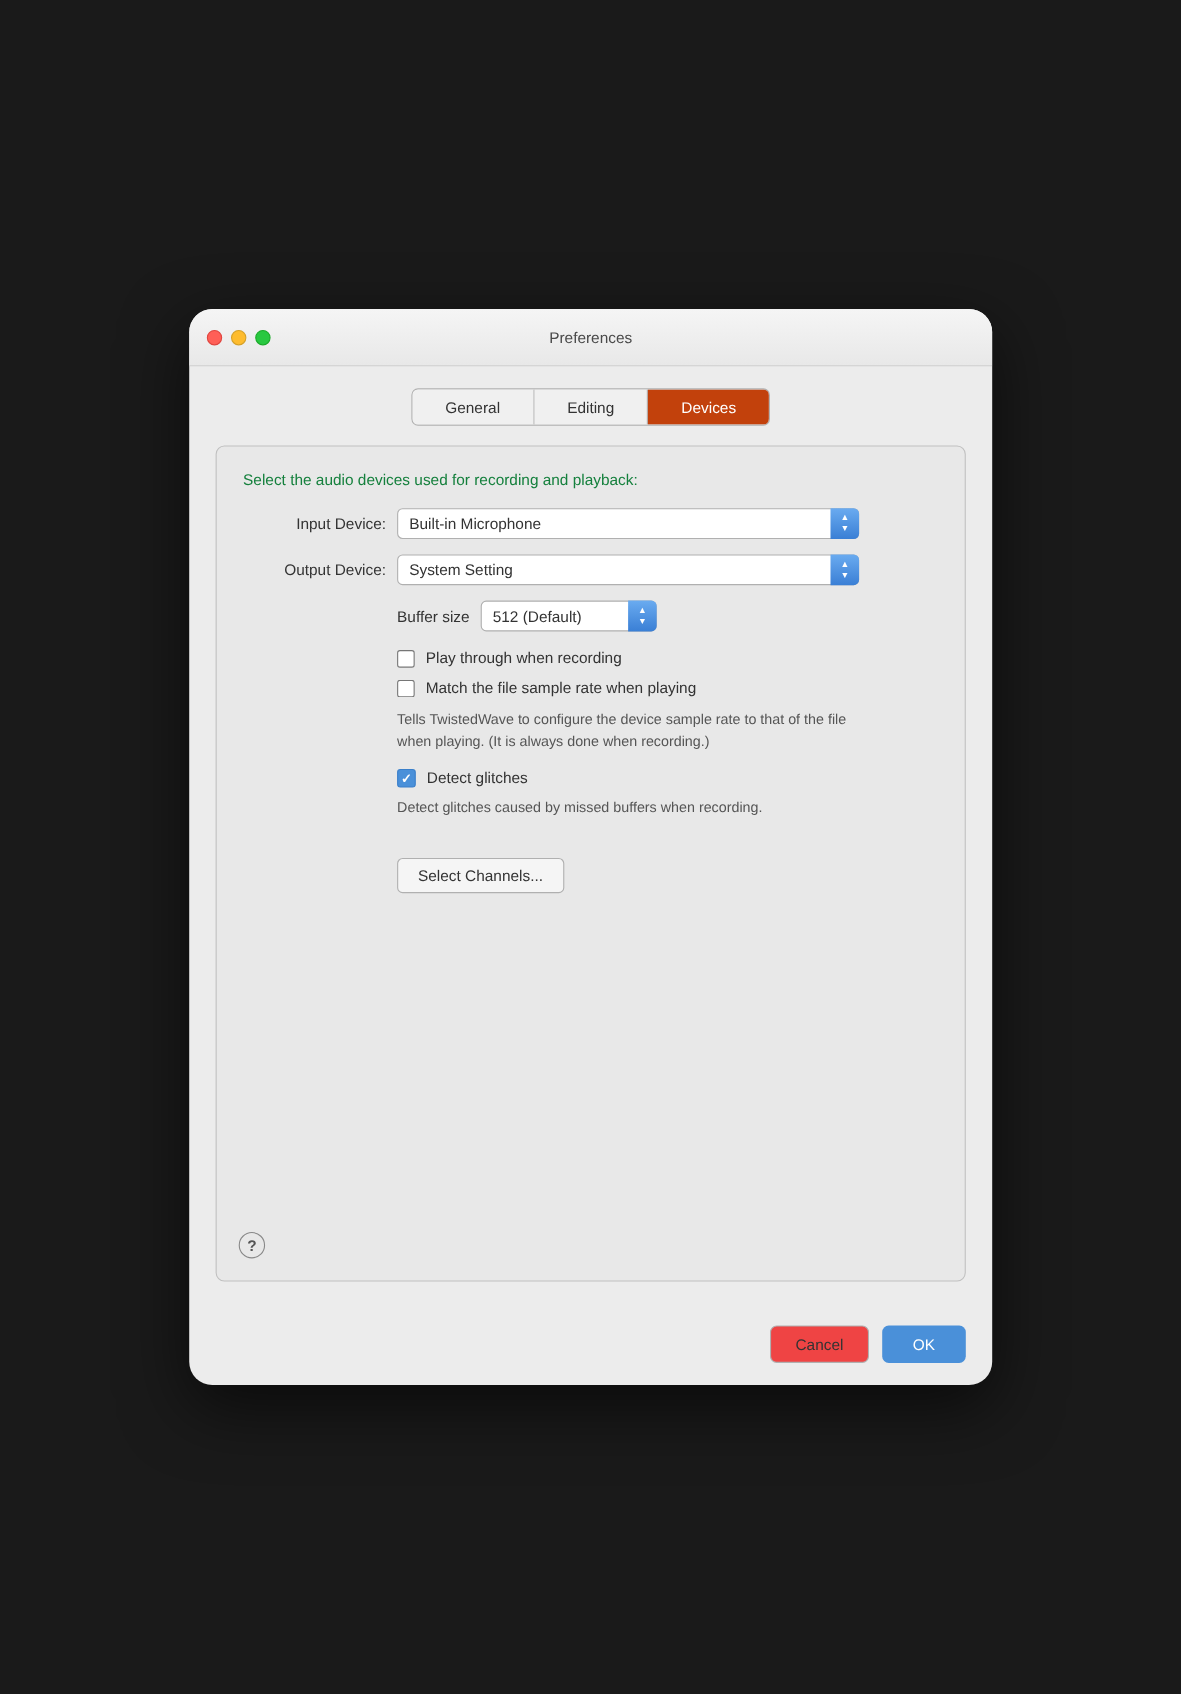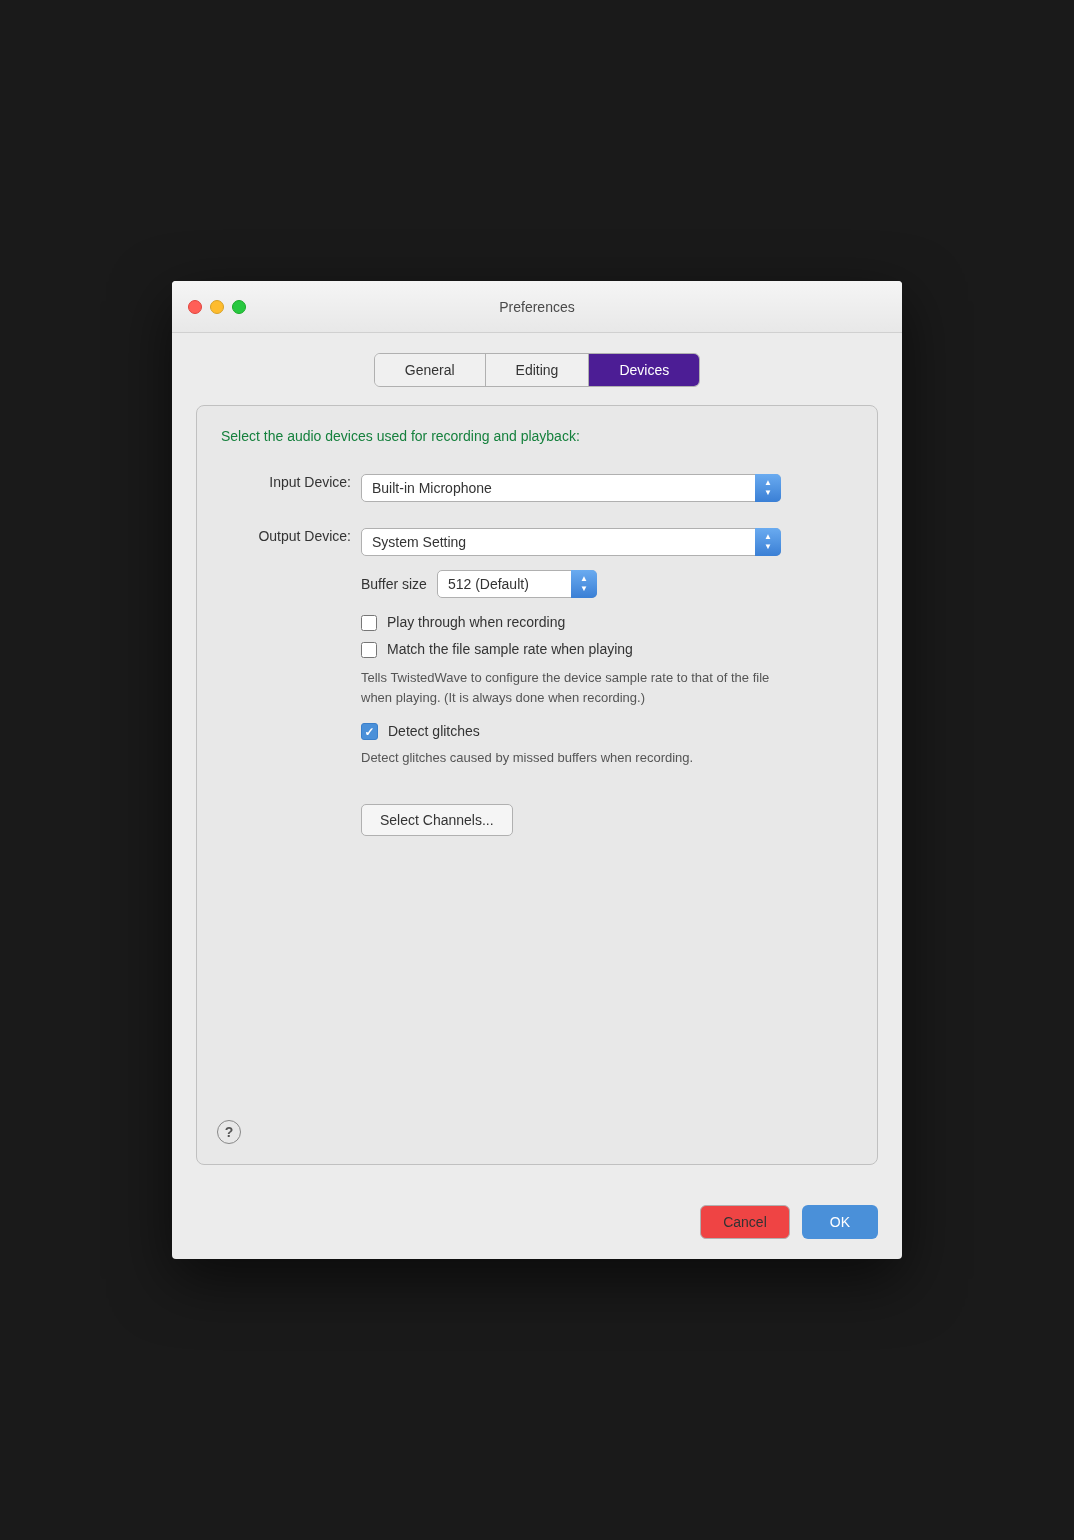--- a/index.html
+++ b/index.html
@@ -7,21 +7,21 @@
       background: #1a1a1a;
       display: flex;
       justify-content: center;
       align-items: center;
       min-height: 1540px;
       font-family: -apple-system, BlinkMacSystemFont, 'Helvetica Neue', Arial, sans-serif;
     }
     .window {
       width: 730px;
       background: #ececec;
-      border-radius: 4px;
+      border-radius: 21px;
       box-shadow: 0 20px 60px rgba(0,0,0,0.6);
       overflow: hidden;
     }
     .titlebar {
       background: linear-gradient(to bottom, #f5f5f5, #e8e8e8);
       height: 52px;
       display: flex;
       align-items: center;
       justify-content: center;
       position: relative;
@@ -67,21 +67,21 @@
       font-size: 14px;
       cursor: pointer;
       background: #f0f0f0;
       border: none;
       outline: none;
       color: #333;
       border-right: 1px solid #b0b0b0;
     }
     .tab:last-child { border-right: none; }
     .tab.active {
-      background: #4c1d95;
+      background: #c2410c;
       color: #fff;
       font-weight: 500;
     }
     .panel {
       background: #e8e8e8;
       border: 1px solid #c0c0c0;
       border-radius: 8px;
       padding: 22px 24px 24px;
       min-height: 760px;
       position: relative;
@@ -100,21 +100,20 @@
       font-size: 14px;
       color: #333;
       text-align: right;
       min-width: 130px;
       margin-right: 10px;
     }
     .select-wrapper {
       position: relative;
       flex: 1;
       max-width: 420px;
-      margin-top: 12px;
     }
     .select-control {
       width: 100%;
       padding: 5px 32px 5px 10px;
       font-size: 14px;
       background: #fff;
       border: 1px solid #b0b0b0;
       border-radius: 5px;
       appearance: none;
       -webkit-appearance: none;

